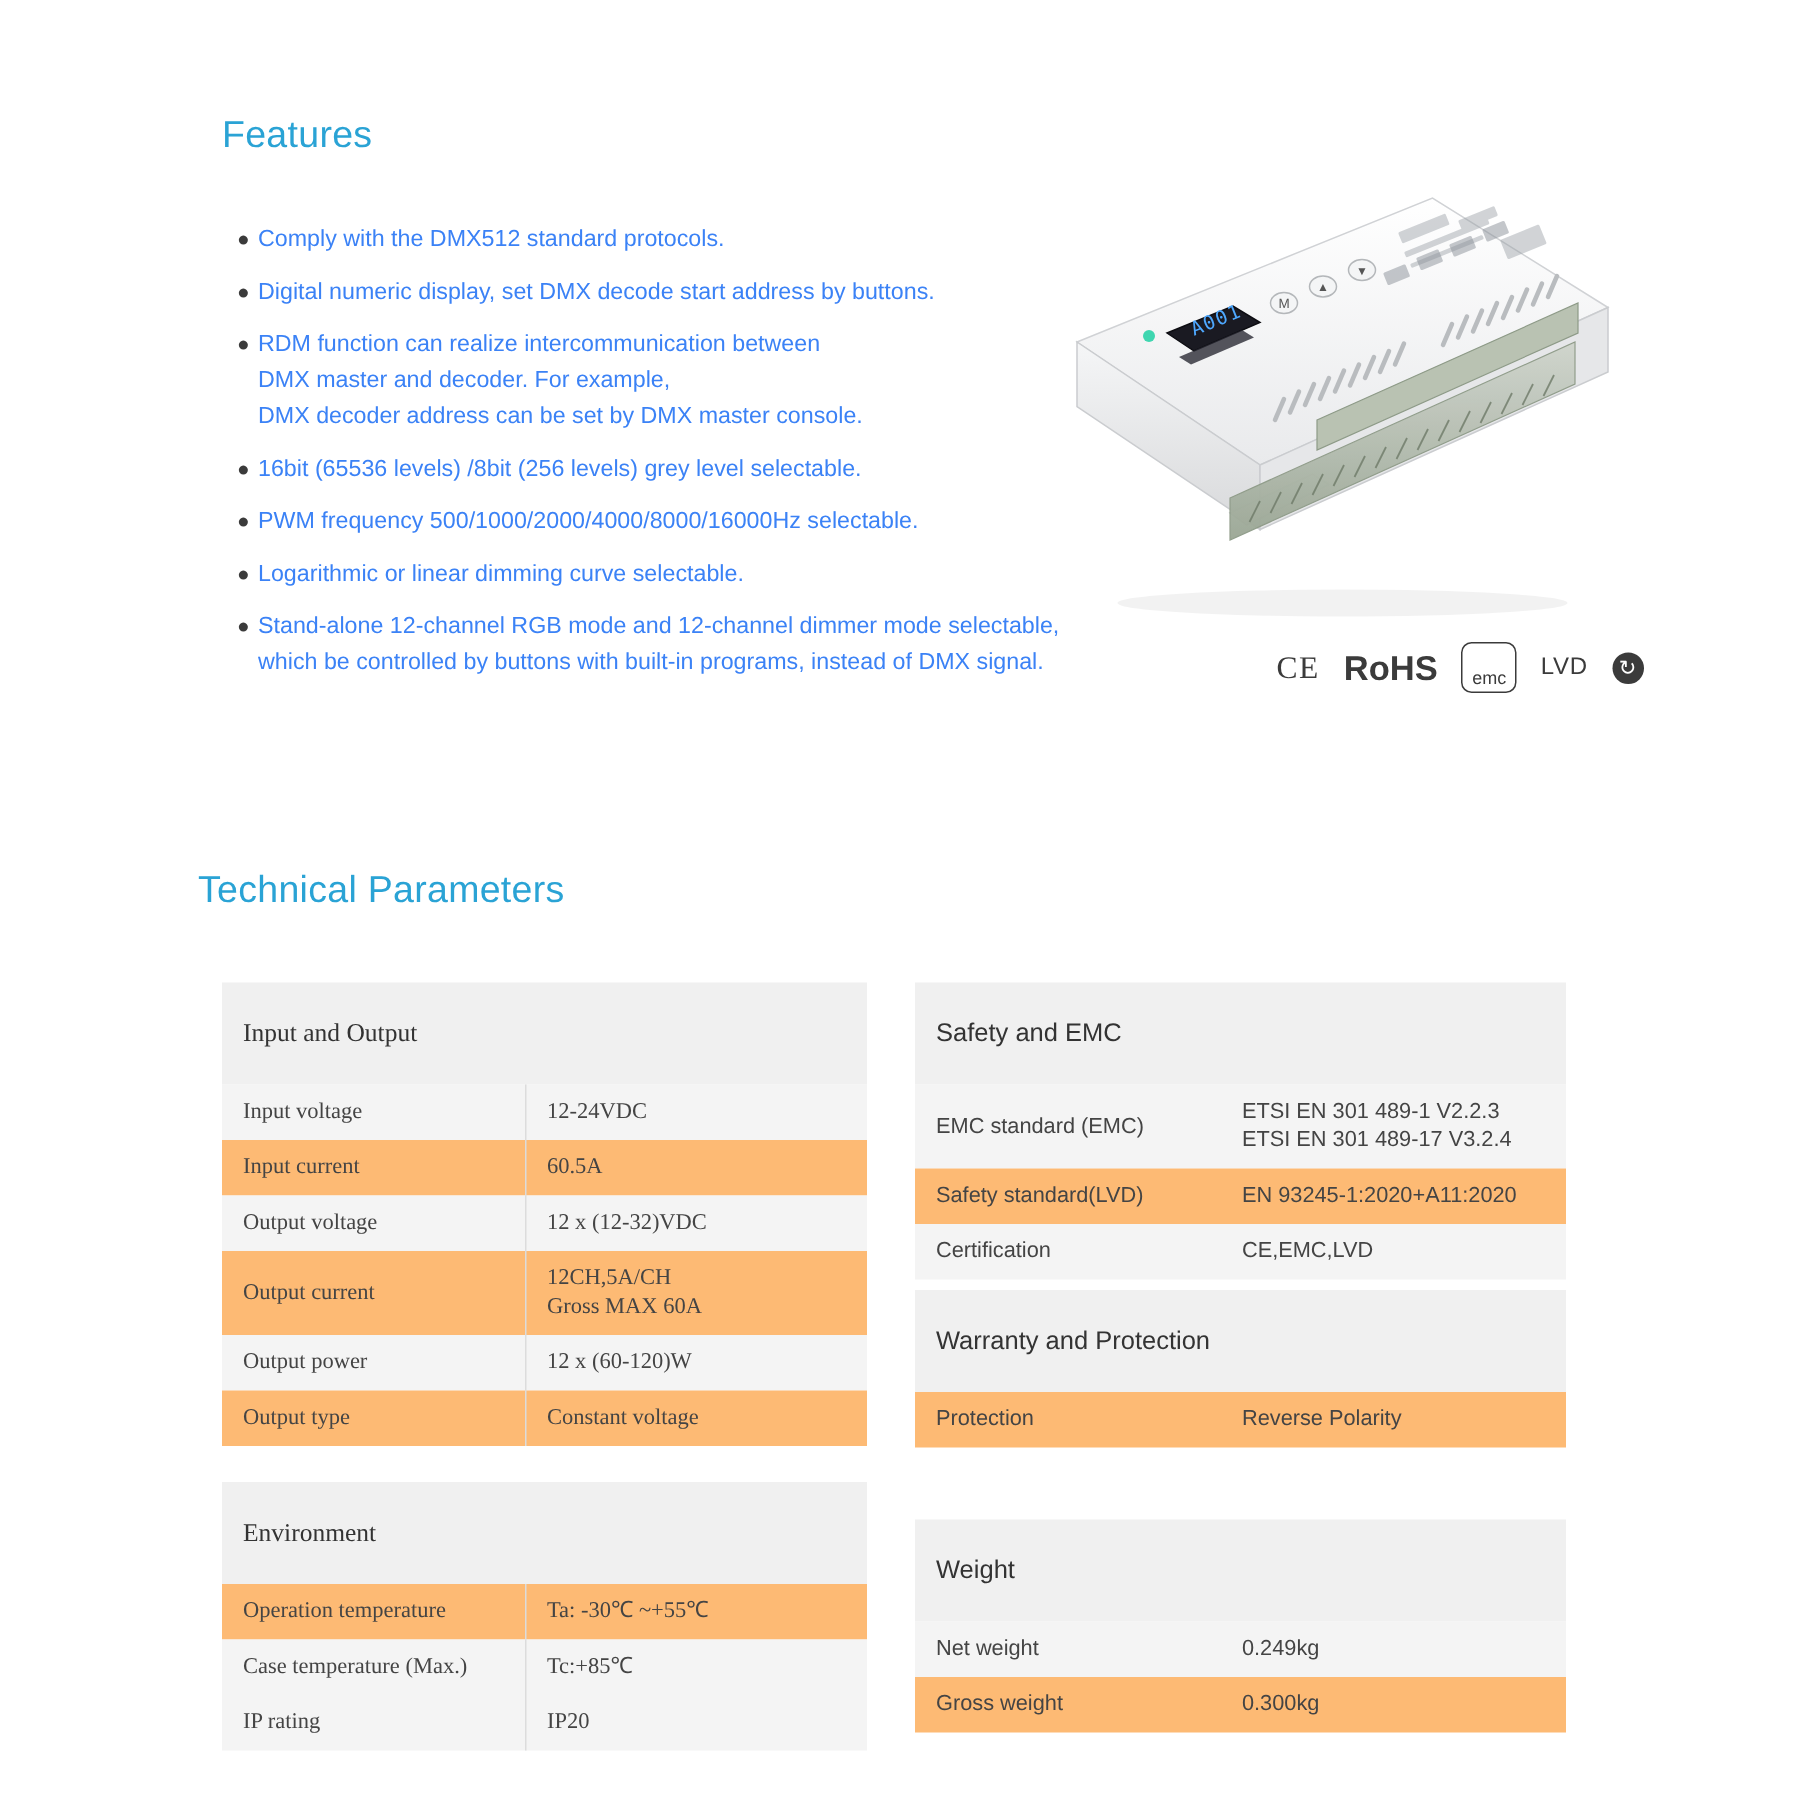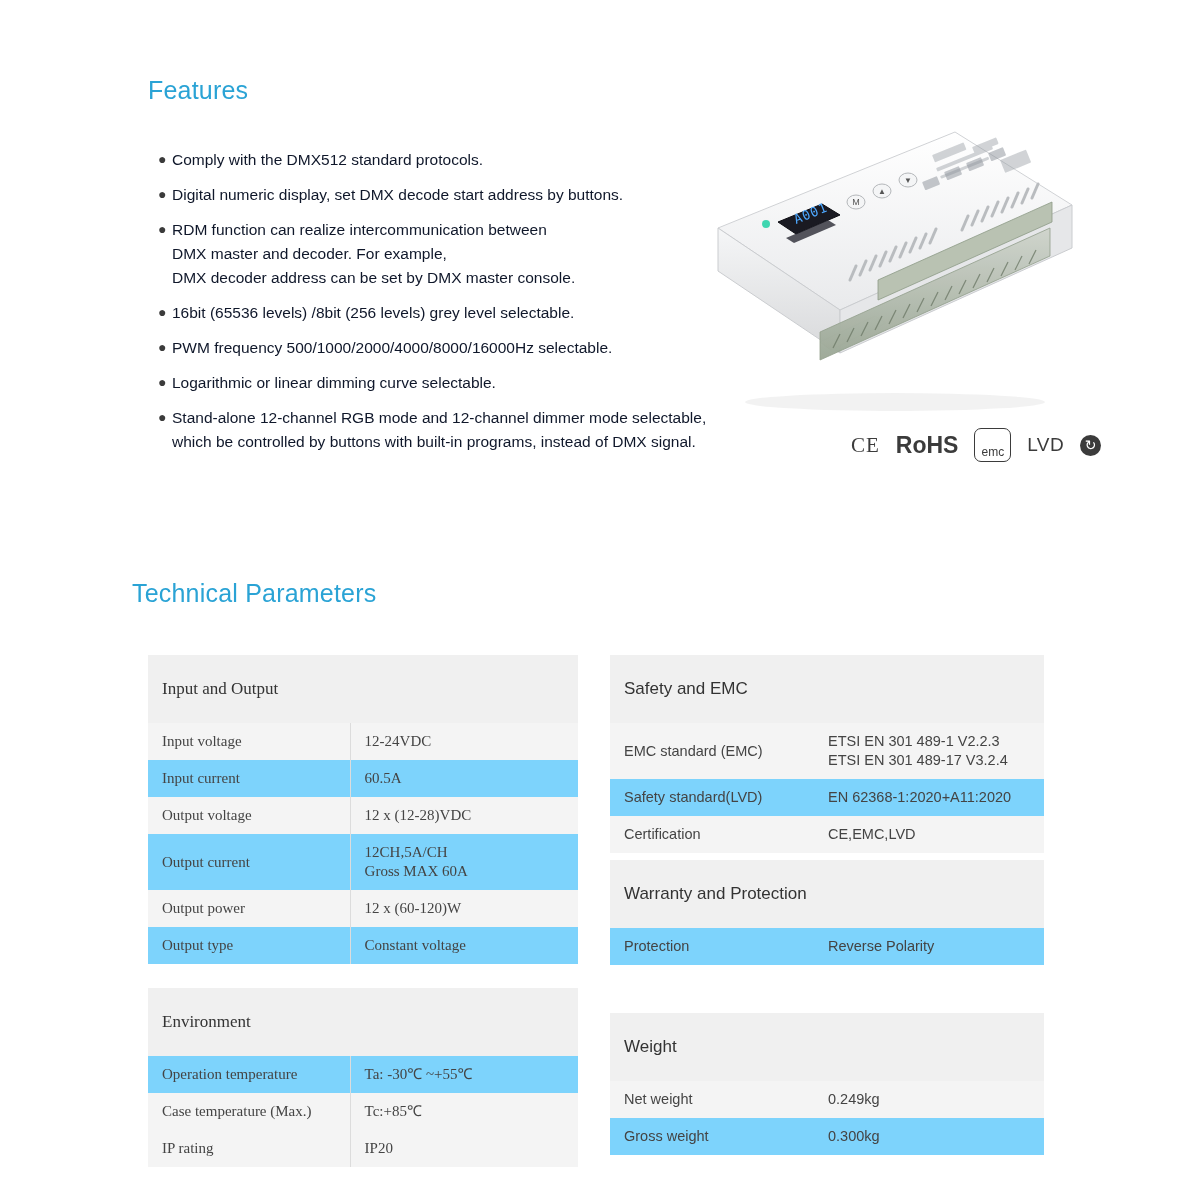--- a/index.html
+++ b/index.html
@@ -54,21 +54,21 @@
   .feature-bullet {
     width: 14px;
     flex: 0 0 14px;
     font-size: 14px;
     line-height: 22px;
     color: #3b3b3b;
   }
   .feature-text {
     font-size: 15.5px;
     line-height: 24px;
-    color: #0f172a;
+    color: #3b82f6;
     white-space: pre-line;
   }
 
   
   #product-image {
     position: absolute;
     left: 700px;
     top: 110px;
     width: 390px;
     height: 310px;
@@ -88,21 +88,21 @@
   }
   .cert-ce { font-size: 21px; letter-spacing: 1px; font-family: "Liberation Serif", serif; }
   .cert-rohs { font-size: 23px; font-weight: 600; }
   .cert-emc {
     font-size: 12px;
     border: 1.5px solid #3b3b3b;
     border-radius: 7px;
     padding: 16px 6px 2px 6px;
     line-height: 14px;
   }
-  .cert-lvd { font-size: 19px; letter-spacing: 0.5px; }
+  .cert-lvd { font-size: 16px; letter-spacing: 0.5px; }
   .cert-recycle {
     width: 21px; height: 21px;
     border-radius: 50%;
     background: #3b3b3b;
     color: #fff;
     font-size: 14px;
     display: flex; align-items: center; justify-content: center;
     line-height: 21px;
   }
 
@@ -125,21 +125,21 @@
     font-weight: 400;
   }
   table.spec td {
     padding: 9px 14px;
     vertical-align: middle;
     color: #444;
     border: none;
     line-height: 19px;
   }
   table.spec tr.alt td { background: #f4f4f4; }
-  table.spec tr.plain td { background: #7dd3fc; }
+  table.spec tr.plain td { background: #fdba74; }
   table.spec td.key {
     width: 47%;
   }
   table.spec td.val {
     white-space: pre-line;
   }
   
   .with-divider td.key { border-right: 1px solid #dcdcdc; }
 
   #table-input-output { left: 148px; top: 655px; width: 430px; }
@@ -316,21 +316,21 @@
         <tr class="alt">
           <td class="key">Input voltage</td>
           <td class="val">12-24VDC</td>
         </tr>
         <tr class="plain">
           <td class="key">Input current</td>
           <td class="val">60.5A</td>
         </tr>
         <tr class="alt">
           <td class="key">Output voltage</td>
-          <td class="val">12 x (12-28)VDC</td>
+          <td class="val">12 x (12-32)VDC</td>
         </tr>
         <tr class="plain">
           <td class="key">Output current</td>
           <td class="val">12CH,5A/CH
 Gross MAX 60A</td>
         </tr>
         <tr class="alt">
           <td class="key">Output power</td>
           <td class="val">12 x (60-120)W</td>
         </tr>
@@ -366,21 +366,21 @@
     <table class="spec">
       <caption>Safety and EMC</caption>
       <tbody>
         <tr class="alt">
           <td class="key">EMC standard (EMC)</td>
           <td class="val">ETSI EN 301 489-1 V2.2.3
 ETSI EN 301 489-17 V3.2.4</td>
         </tr>
         <tr class="plain">
           <td class="key">Safety standard(LVD)</td>
-          <td class="val">EN 62368-1:2020+A11:2020</td>
+          <td class="val">EN 93245-1:2020+A11:2020</td>
         </tr>
         <tr class="alt">
           <td class="key">Certification</td>
           <td class="val">CE,EMC,LVD</td>
         </tr>
       </tbody>
     </table>
   </div>
 
   <div id="table-warranty" class="table-block">

